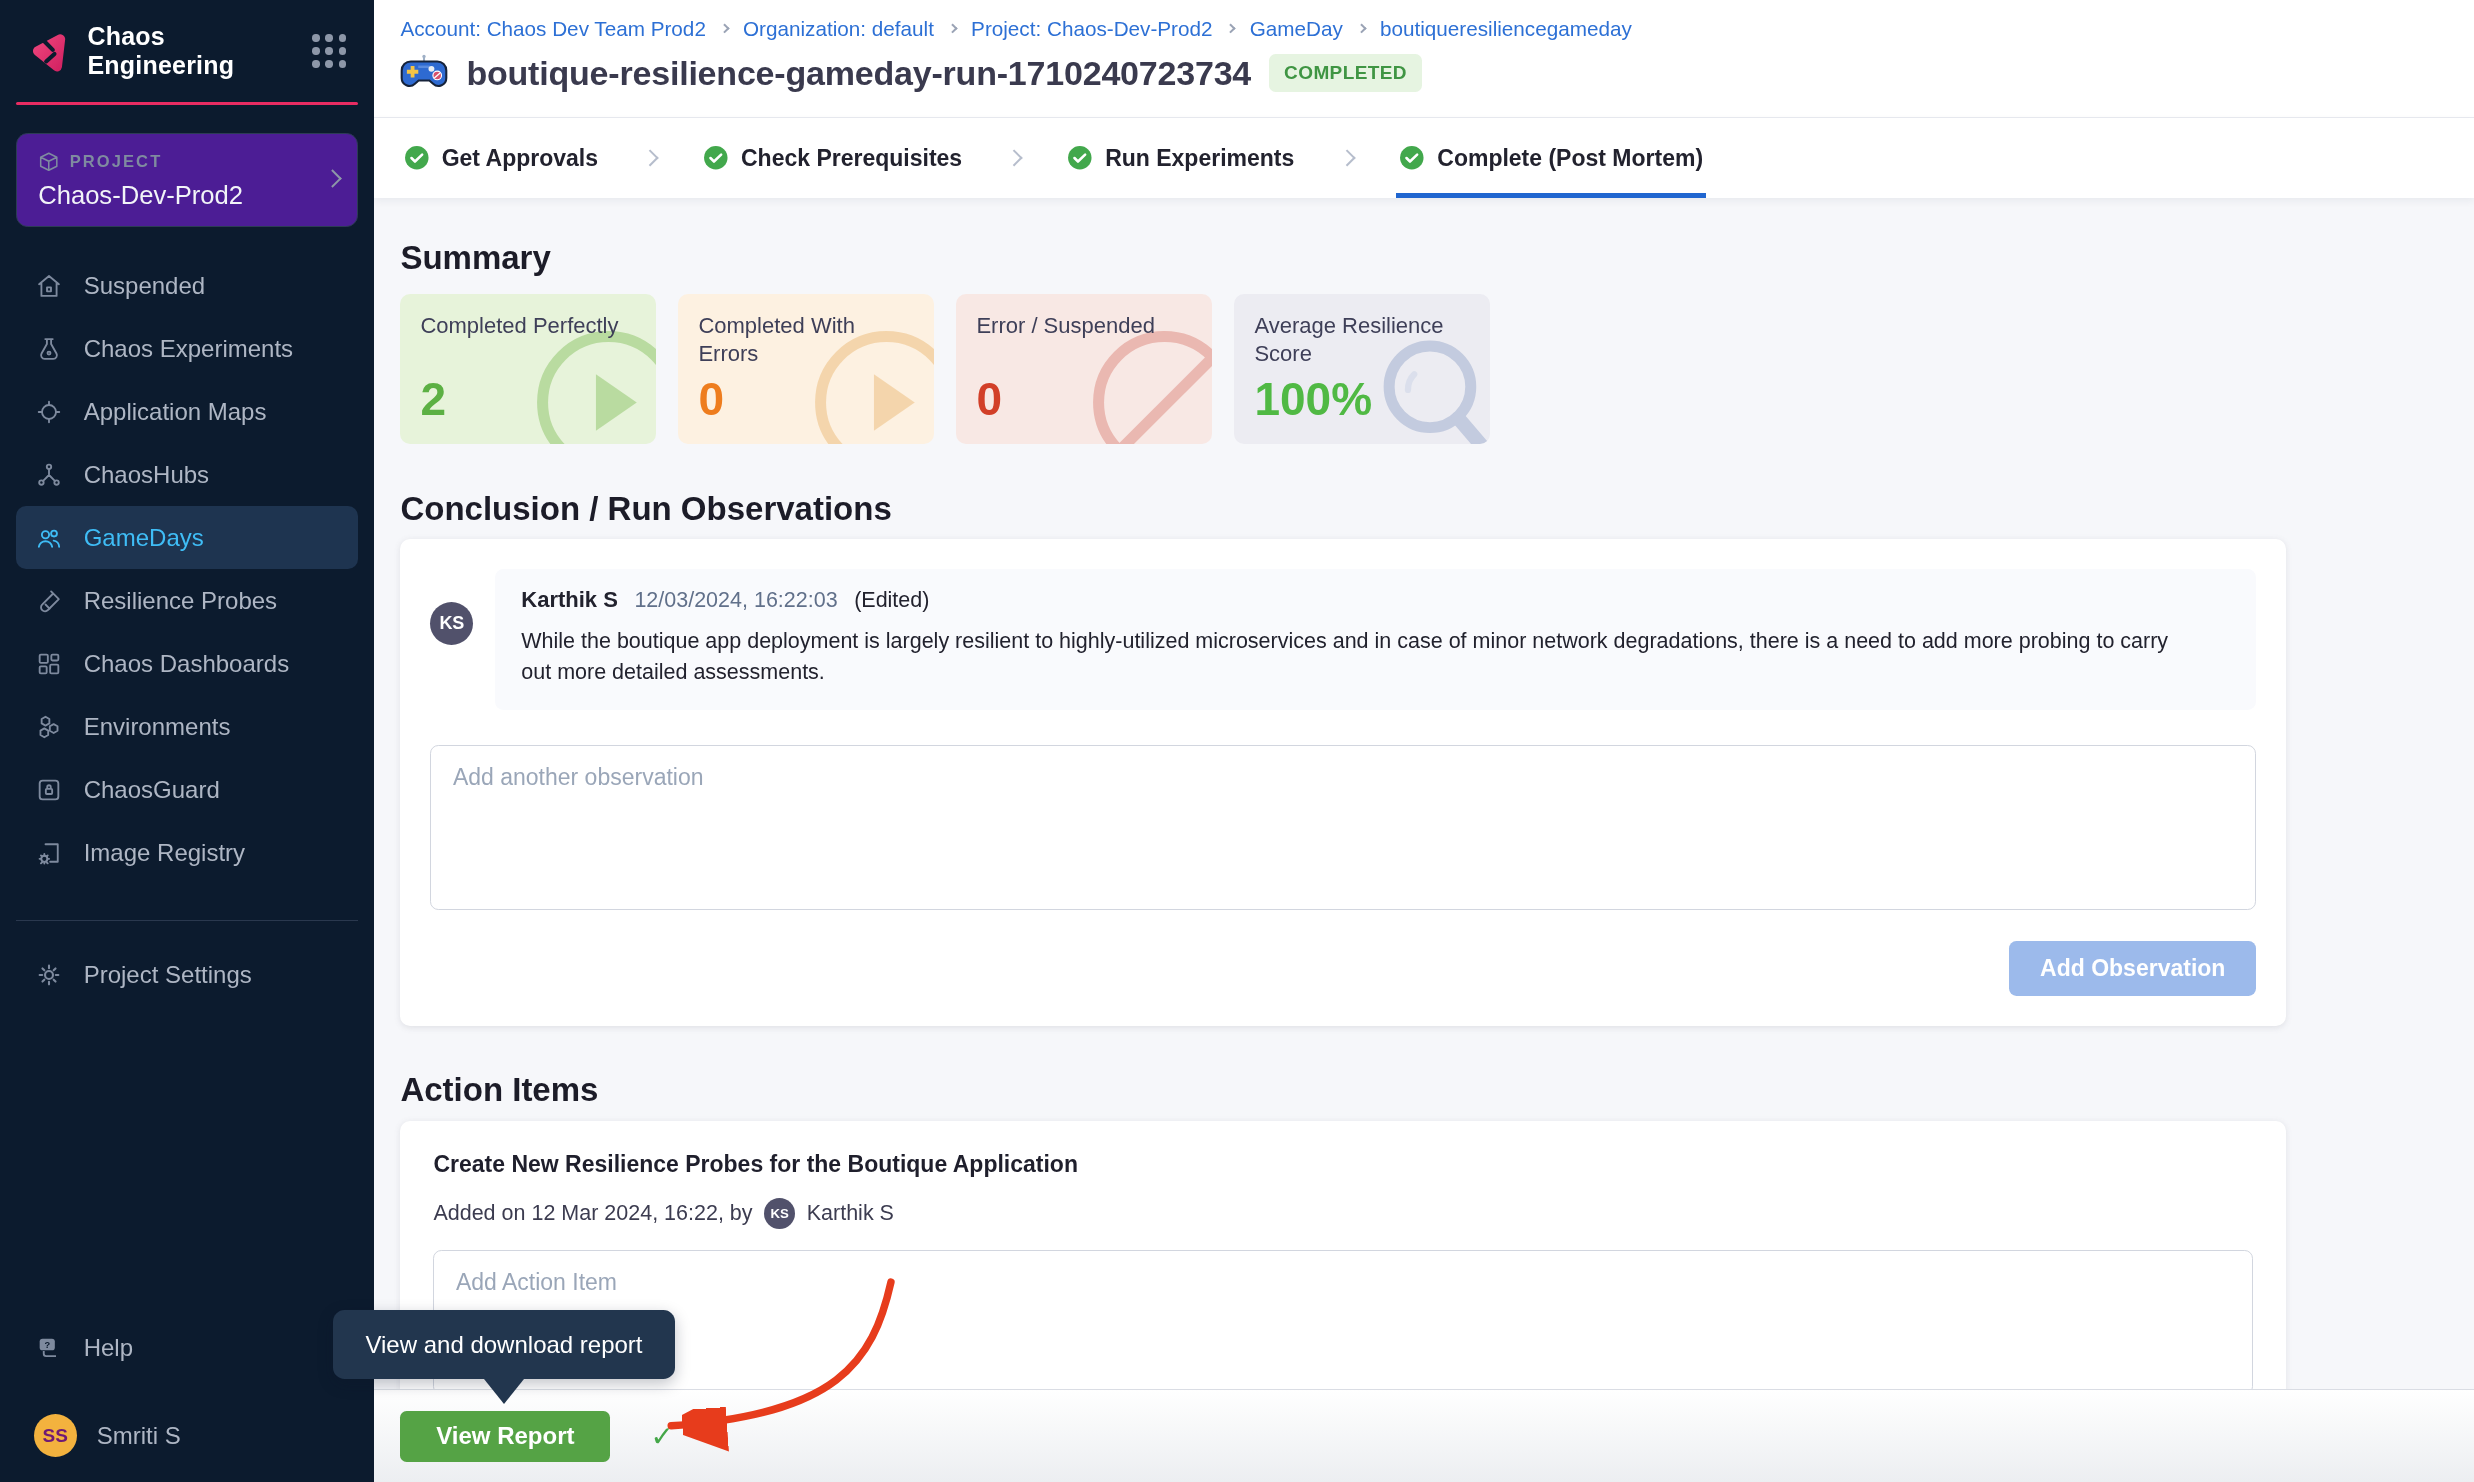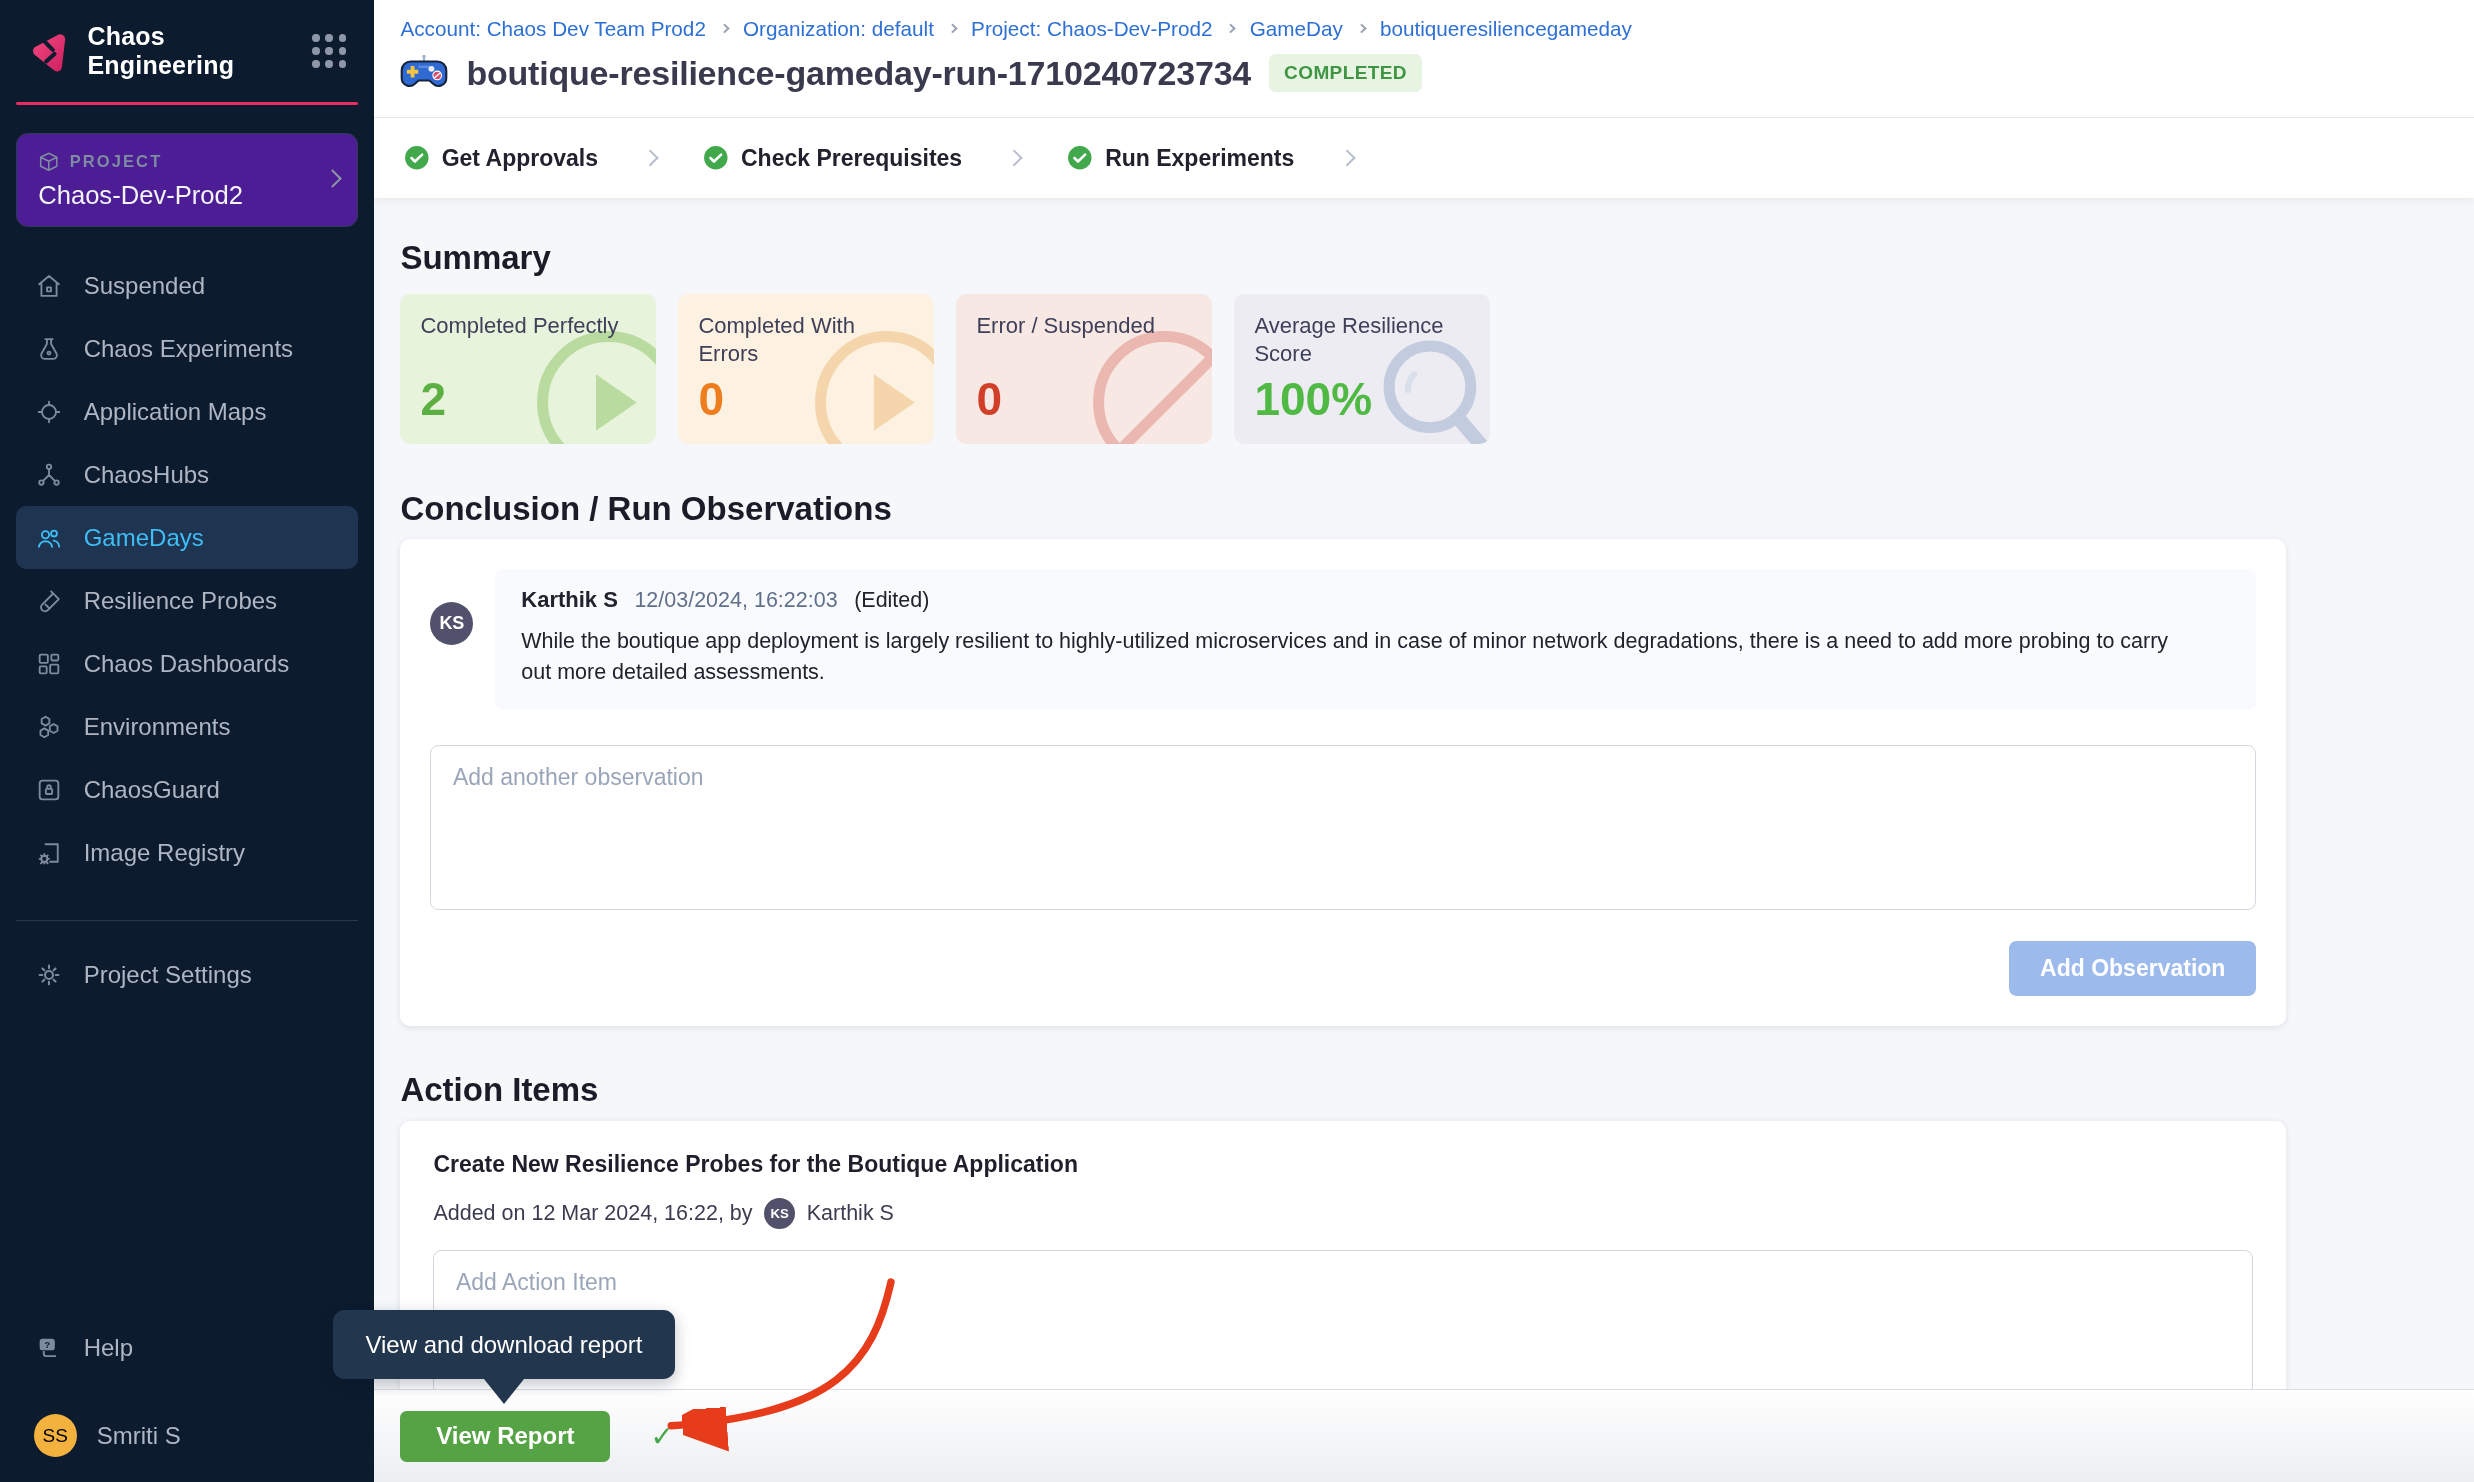--- a/index.html
+++ b/index.html
@@ -18,21 +18,21 @@
   .proj-label { font-size:16.5px; font-weight:bold; letter-spacing:2.1px; }
   .proj-name { color:#f2f4f8; font-size:25.6px; margin-top:8.3px; }
   .proj-chev { position:absolute; right:18px; top:50%; width:13.2px; height:13.2px; border-top:2.9px solid #8d97a8; border-right:2.9px solid #8d97a8; transform:translateY(-60%) rotate(45deg); }
   .nav { margin-top:27px; }
   .nav-item { height:63px; margin:0 15.7px; display:flex; align-items:center; gap:20px; padding:0 18px; border-radius:10px; color:#aeb6c4; font-size:24px; cursor:pointer; }
   .nav-item .nicon { width:30px; height:30px; color:#7e8a9e; flex:none; display:flex; align-items:center; justify-content:center; }
   .nav-item.active { background:#1e3450; color:#3fbdf6; }
   .nav-item.active .nicon { color:#3fbdf6; }
   .side-div { height:0.8px; background:#2a384e; margin:36px 15.7px 23px; }
   .side-bottom { position:absolute; left:0; right:0; bottom:15px; }
-  .avatar-ss { width:43px; height:43px; border-radius:50%; background:#f3b23e; color:#000000; font-size:19px; font-weight:normal; display:flex; align-items:center; justify-content:center; flex:none; }
+  .avatar-ss { width:43px; height:43px; border-radius:50%; background:#f3b23e; color:#701a75; font-size:19px; font-weight:bold; display:flex; align-items:center; justify-content:center; flex:none; }
 
   
   .main { position:absolute; left:374px; top:0; right:0; bottom:0; display:flex; flex-direction:column; background:#f6f7fa; }
   .header { background:#fff; border-bottom:0.8px solid #e9ebf1; padding:16.5px 26.4px 0; height:118px; flex:none; }
   .breadcrumb { display:flex; align-items:center; gap:13.2px; font-size:20.7px; color:#2d70d5; }
   .crumb { cursor:pointer; white-space:nowrap; }
   .bc-sep { width:7.4px; height:7.4px; border-top:2.1px solid #9aa3b5; border-right:2.1px solid #9aa3b5; transform:rotate(45deg); margin:0 1.7px; flex:none; }
   .title-row { display:flex; align-items:center; gap:18px; margin-top:13.2px; }
   .page-title { font-size:34px; font-weight:bold; color:#3a3a4e; letter-spacing:-0.2px; }
   .badge { background:#e6f4e1; color:#3f9543; font-size:19px; font-weight:bold; letter-spacing:0.4px; padding:8.3px 15px; border-radius:6.6px; }
@@ -318,20 +318,27 @@
       <div class="step">
         <svg width="25.6" height="25.6" viewBox="0 0 24 24">
             <circle cx="12" cy="12" r="11" fill="#42a84c"></circle>
             <path d="M7 12.2 l3.3 3.3 L17 9" stroke="#fff" stroke-width="2.4" fill="none" stroke-linecap="round" stroke-linejoin="round"></path>
           </svg>
         <span>Run Experiments</span>
       </div>
       <div class="step-sep">
           <i></i>
         </div>
+      <div class="step active">
+        <svg width="25.6" height="25.6" viewBox="0 0 24 24">
+            <circle cx="12" cy="12" r="11" fill="#42a84c"></circle>
+            <path d="M7 12.2 l3.3 3.3 L17 9" stroke="#fff" stroke-width="2.4" fill="none" stroke-linecap="round" stroke-linejoin="round"></path>
+          </svg>
+        <span>Complete (Post Mortem)</span>
+      </div>
     </div>
 
     <div class="content">
       <div class="h2 summary-h">Summary</div>
 
       <div class="cards">
         <div class="scard sc-green">
           <span class="wm"><svg width="157" height="157" viewBox="0 0 100 100" fill="none">
                 <circle cx="50" cy="50" r="42" stroke="#aed592" stroke-width="7"></circle>
                 <path d="M42 32 L68 50 L42 68 Z" fill="#aed592"></path>

